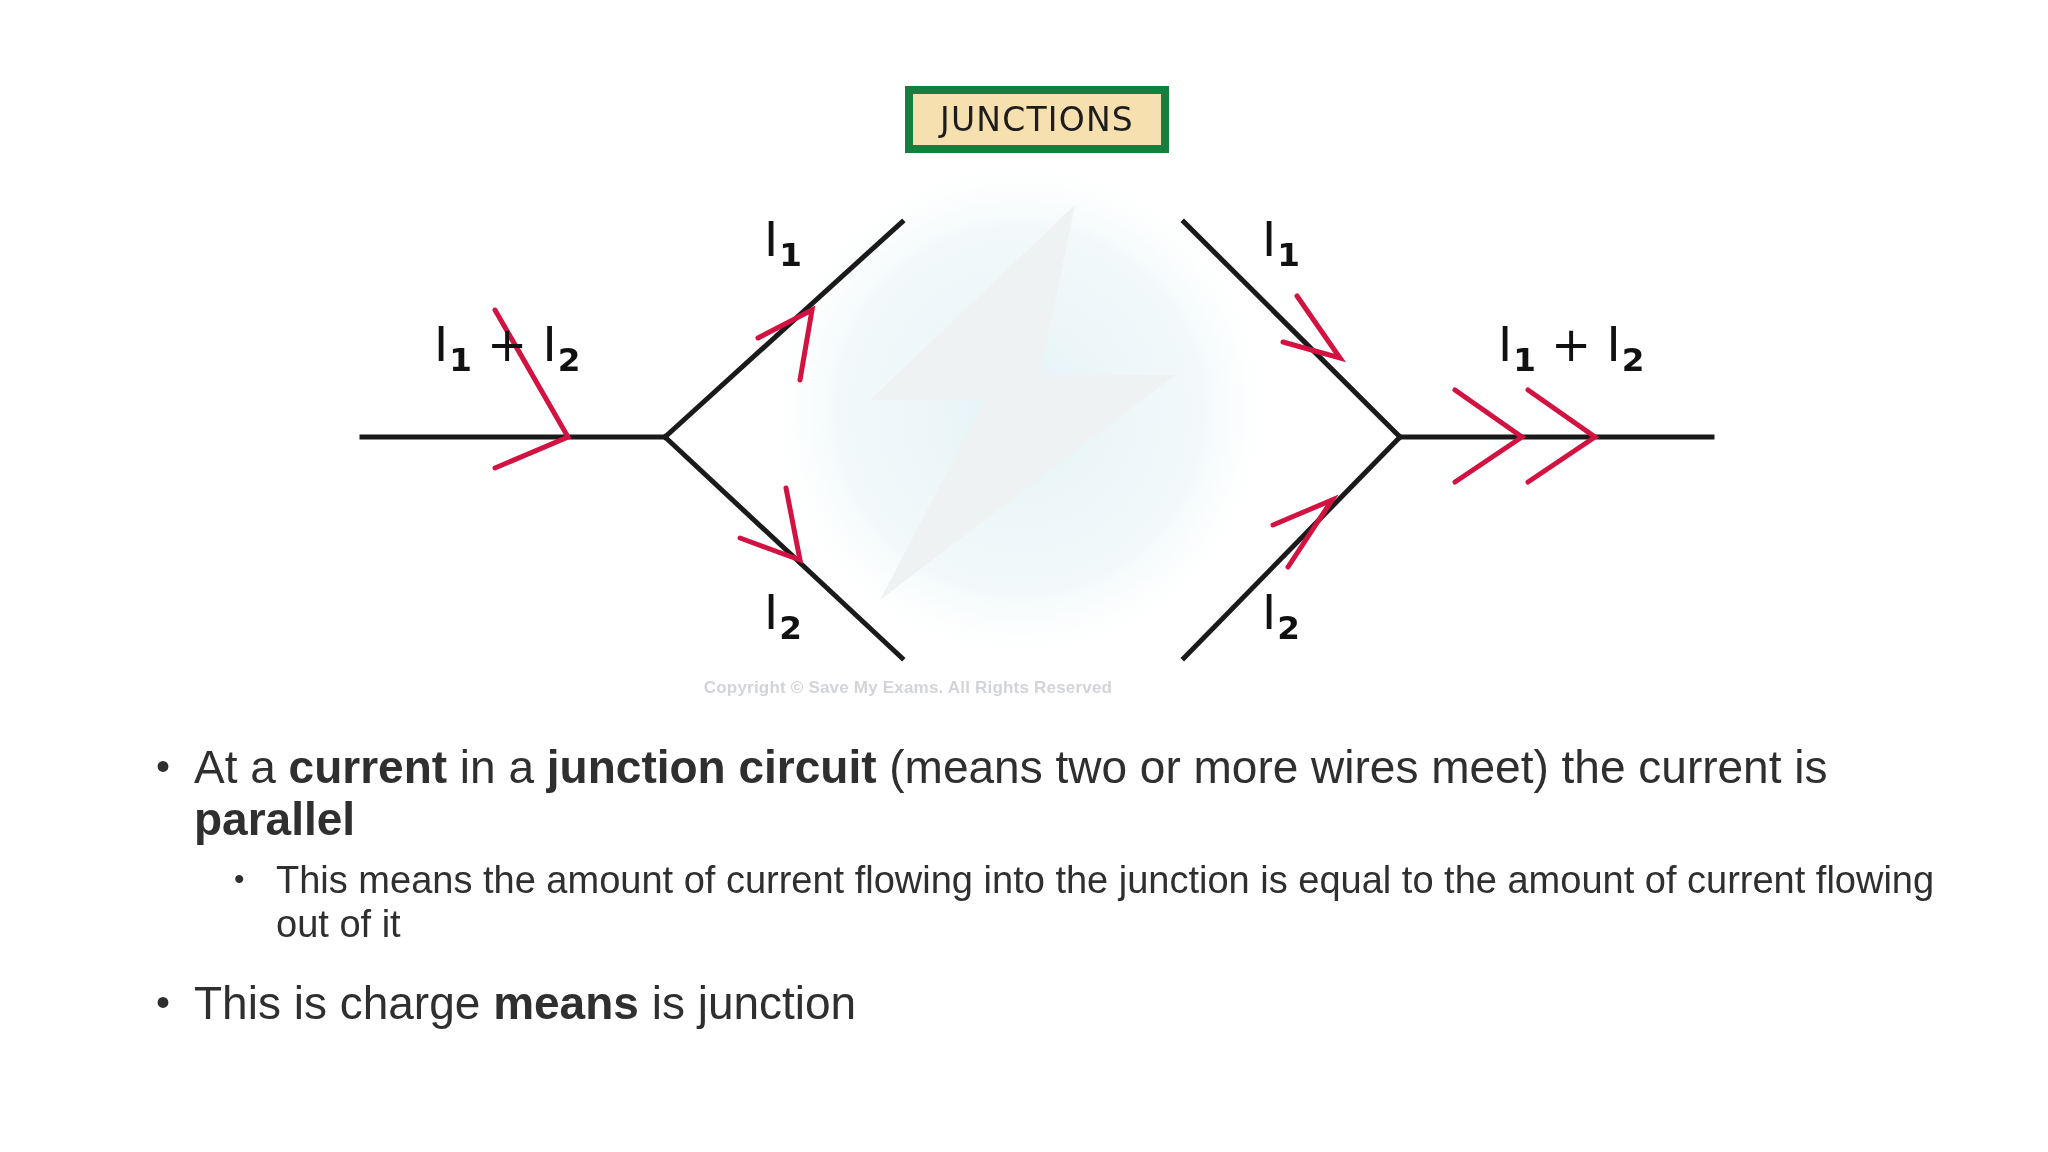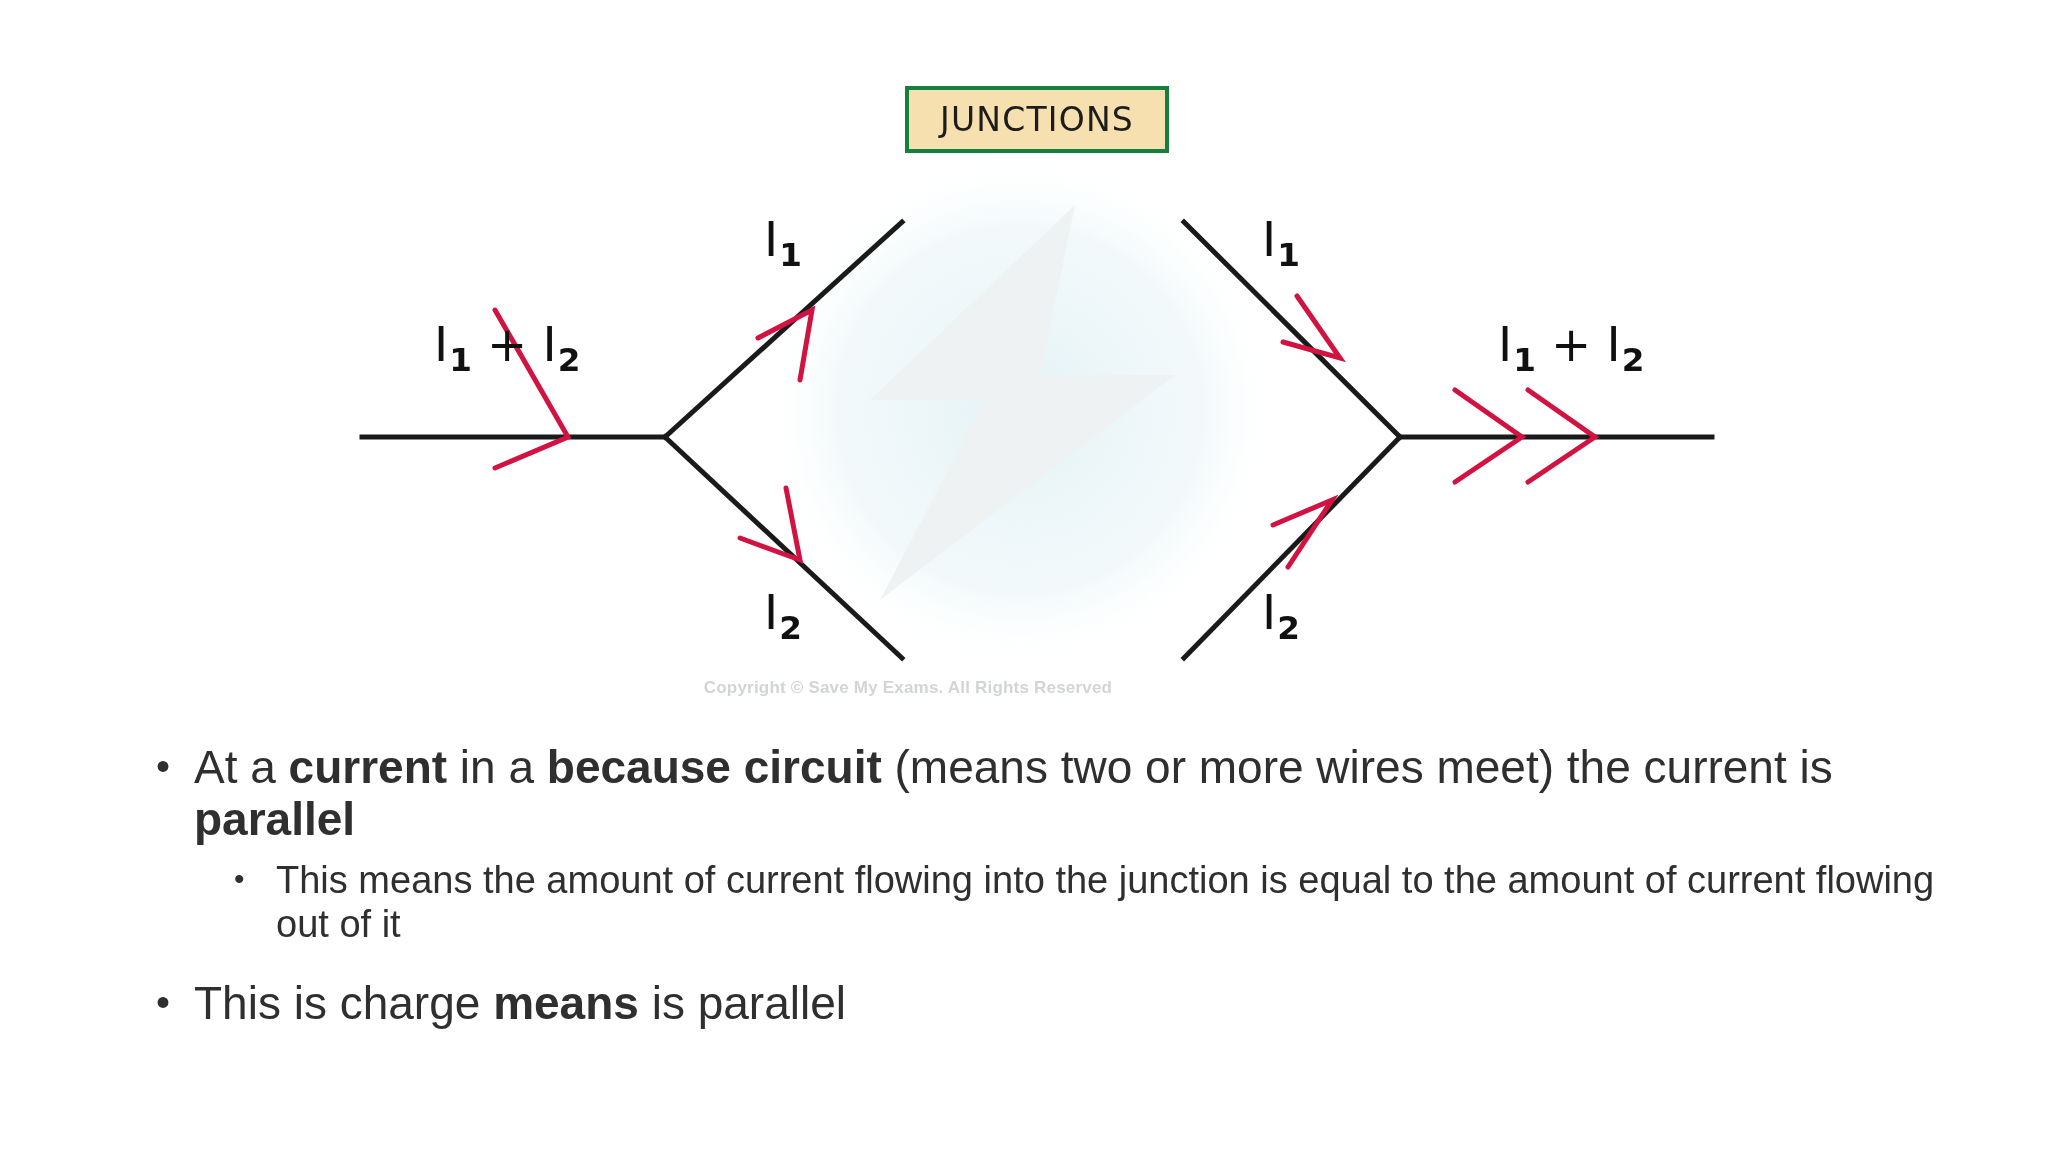--- a/index.html
+++ b/index.html
@@ -33,21 +33,21 @@
   }
 
   
   #title-plaque {
     position: absolute;
     left: 905px;
     top: 86px;
     width: 264px;
     height: 67px;
     background: #f7e0b0;
-    border: 4px solid #15803d;
+    border: 8px solid #15803d;
     box-sizing: border-box;
     display: flex;
     align-items: center;
     justify-content: center;
   }
   #title-plaque .plaque-text {
     font-size: 33px;
     letter-spacing: 1.2px;
     color: #1d1d1b;
     font-family: "DejaVu Sans", sans-serif;
@@ -206,28 +206,28 @@
     <span>I<sub>2</sub></span>
   </div>
 
   <div id="copyright-line">Copyright © Save My Exams. All Rights Reserved</div>
 </div>
 
 <div id="content-body">
 
   <div class="bullet-l1">
     <span class="marker">•</span>
-    <span class="bullet-text"><span>At a </span><b>current</b><span> in a </span><b>because circuit</b><span> (means two or more wires meet) the current is </span><b>parallel</b></span>
+    <span class="bullet-text"><span>At a </span><b>current</b><span> in a </span><b>junction circuit</b><span> (means two or more wires meet) the current is </span><b>parallel</b></span>
   </div>
 
   <div class="bullet-l2">
     <span class="marker">•</span>
     <span class="bullet-text"><span>This means the amount of current flowing into the junction is equal to the amount of current flowing out of it</span></span>
   </div>
 
   <div class="spacer-gap"></div>
 
   <div class="bullet-l1">
     <span class="marker">•</span>
-    <span class="bullet-text"><span>This is charge </span><b>means</b><span> is parallel</span></span>
+    <span class="bullet-text"><span>This is charge </span><b>means</b><span> is junction</span></span>
   </div>
 
 </div>
 
 </body></html>

